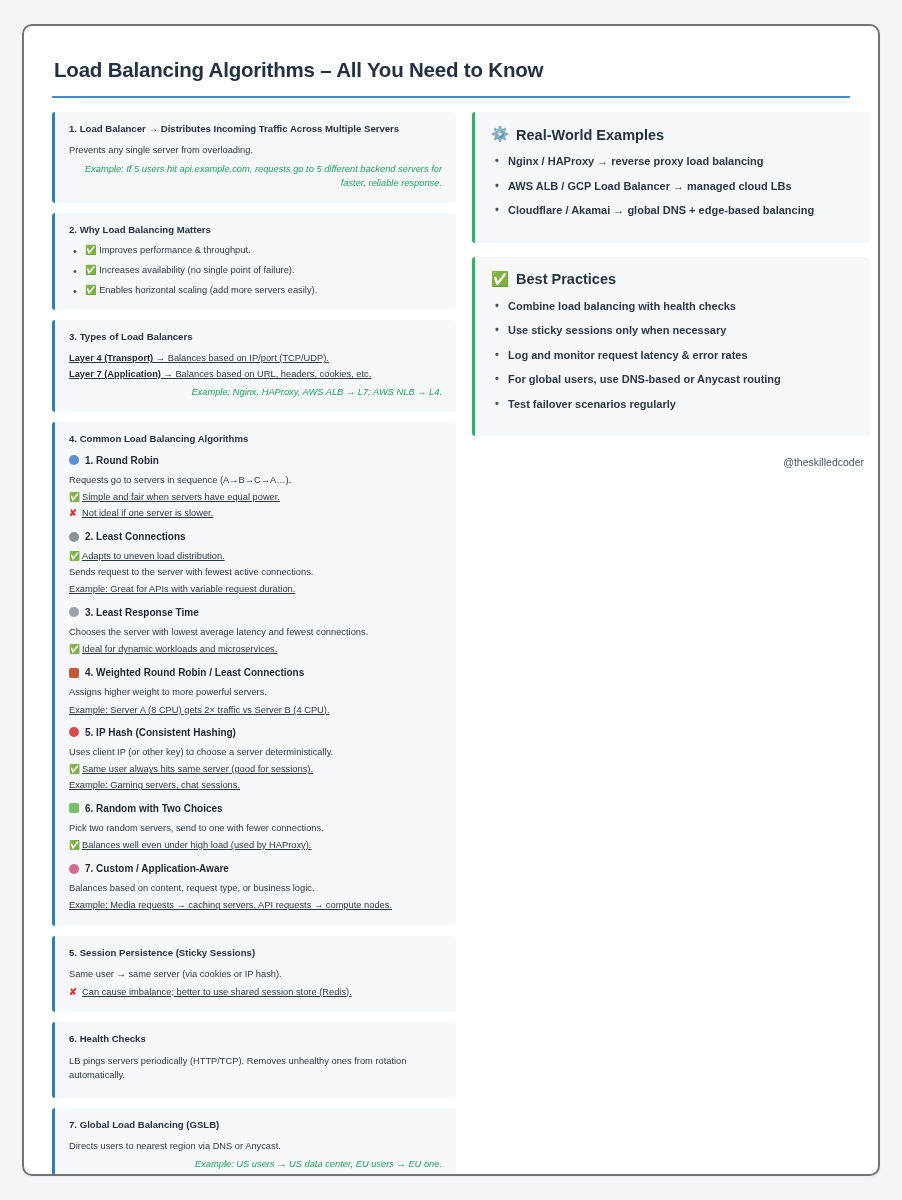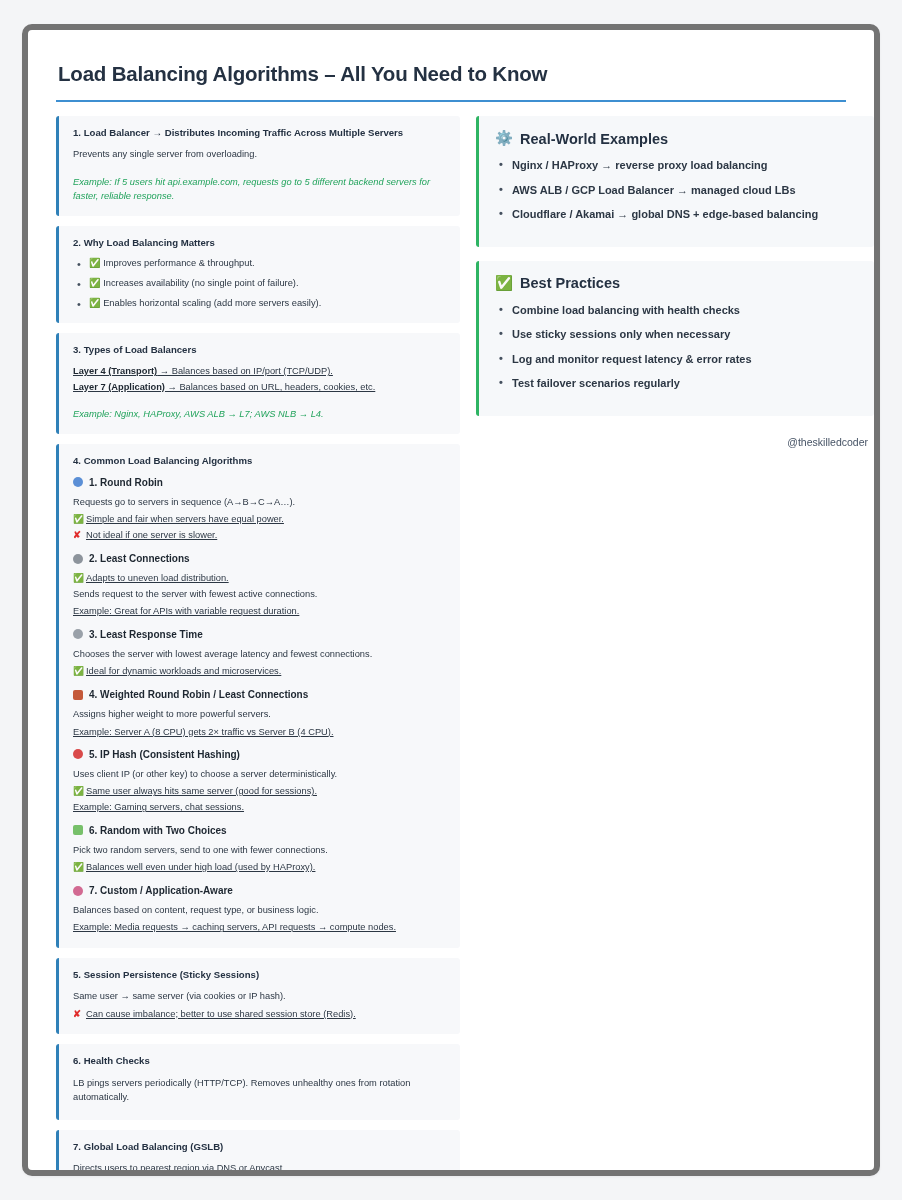--- a/index.html
+++ b/index.html
@@ -10,21 +10,21 @@
     -webkit-font-smoothing: antialiased;
   }
   .page {
     width: 902px; height: 1200px;
     background: #f4f5f7;
     padding: 24px 22px;
   }
   .sheet {
     background: #ffffff;
     border-radius: 10px;
-    border: 6px solid #737373;
+    border: 2px solid #737373;
     box-shadow: 0 1px 3px rgba(16,24,40,.05);
     width: 858px;
     height: 1152px;
     padding: 28px 28px 22px 28px;
     overflow: hidden;
   }
   .title {
     font-size: 20.5px;
     font-weight: 700;
     color: #243142;
@@ -61,21 +61,22 @@
     color: #2c3744;
     line-height: 1.55;
     margin-bottom: 3px;
   }
   .p.tight { margin-bottom: 1px; text-decoration: underline; }
   .ex {
     font-size: 9.3px;
     color: #22a35c;
     font-style: italic;
     line-height: 1.55;
-    margin-top: 13px;
+    margin-top: 4px;
+    text-align: right;
   }
   ul.bul { list-style: none; margin: 2px 0 0 0; }
   ul.bul li {
     font-size: 9.3px;
     color: #2c3744;
     line-height: 1.5;
     padding-left: 16px;
     position: relative;
     margin-bottom: 6px;
   }
@@ -270,20 +271,21 @@
 
         <div class="panel">
           <div class="panel-h">
             <span>✅</span>
             <span>Best Practices</span>
           </div>
           <ul class="bul">
             <li>Combine load balancing with health checks</li>
             <li>Use sticky sessions only when necessary</li>
             <li>Log and monitor request latency &amp; error rates</li>
+            <li>For global users, use DNS-based or Anycast routing</li>
             <li>Test failover scenarios regularly</li>
           </ul>
         </div>
 
         <div class="handle">@theskilledcoder</div>
 
       </div>
     </div>
   </div>
 </div>

